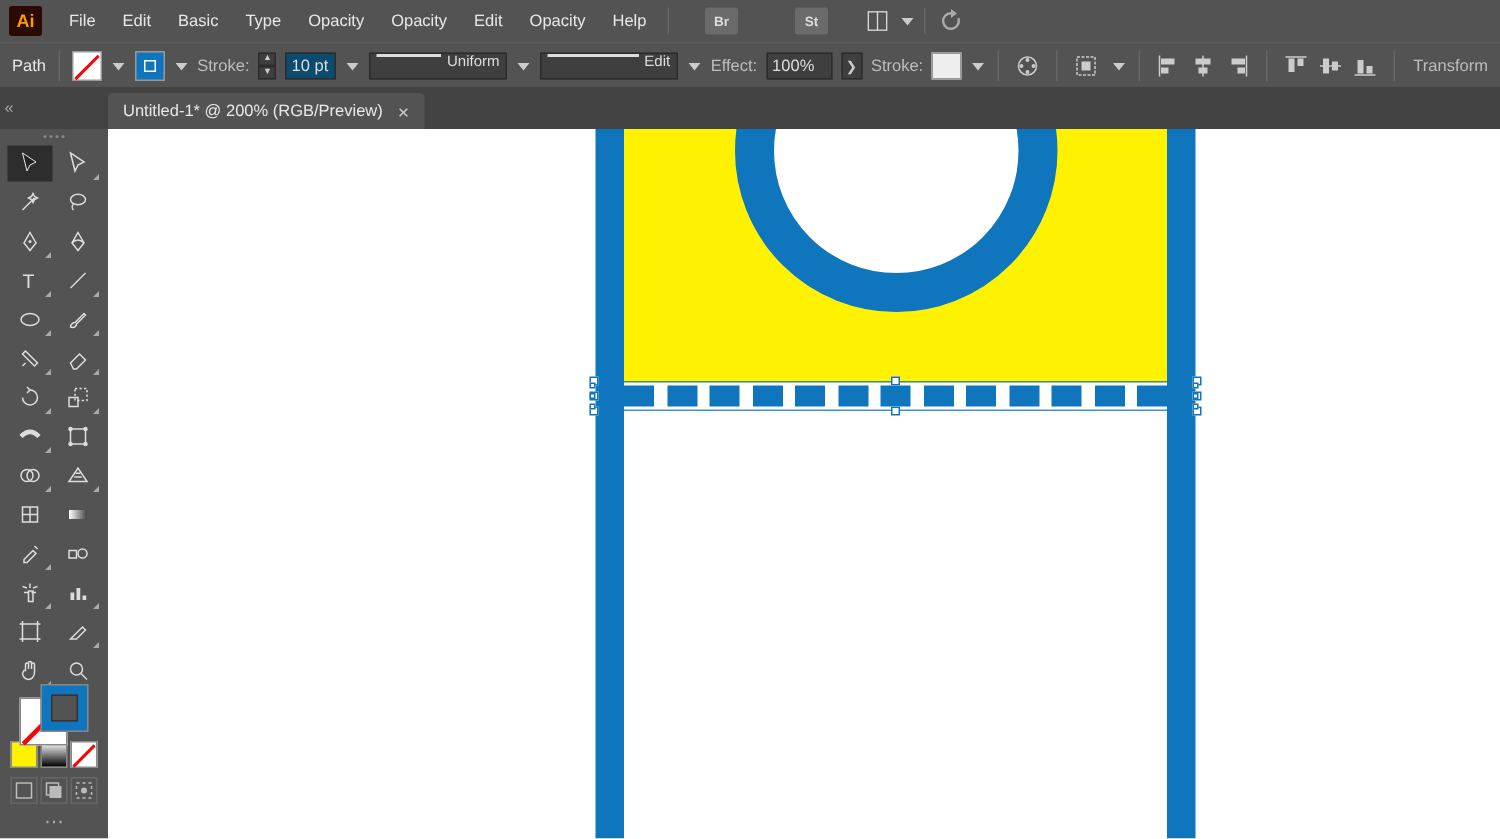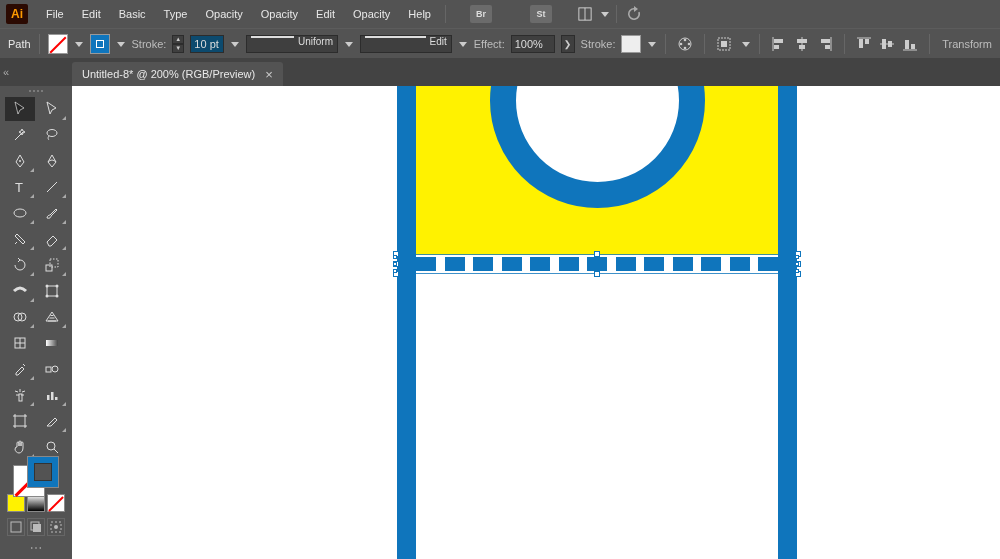--- a/index.html
+++ b/index.html
@@ -279,21 +279,21 @@
         </svg>
       </div>
   </div>
   <div class="ctrl-sep"></div>
   <span class="transf">Transform</span>
 </div>
 
 <div class="chev">«</div>
 <div class="tab-strip">
   <div class="doc-tab">
-    <span>Untitled-8* @ 200% (RGB/Preview)</span>
+    <span>Untitled-1* @ 200% (RGB/Preview)</span>
     <span class="close-x">×</span>
   </div>
 </div>
 
 <div class="main">
 
   <div class="toolbox">
     <div class="handle">
         <span></span>
         <span></span>

